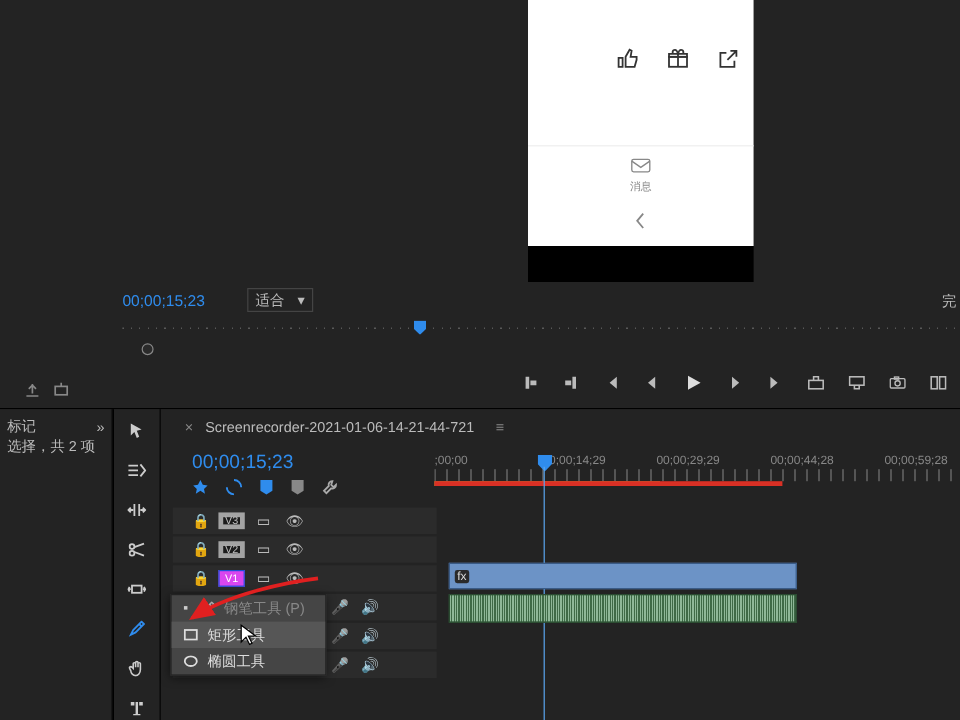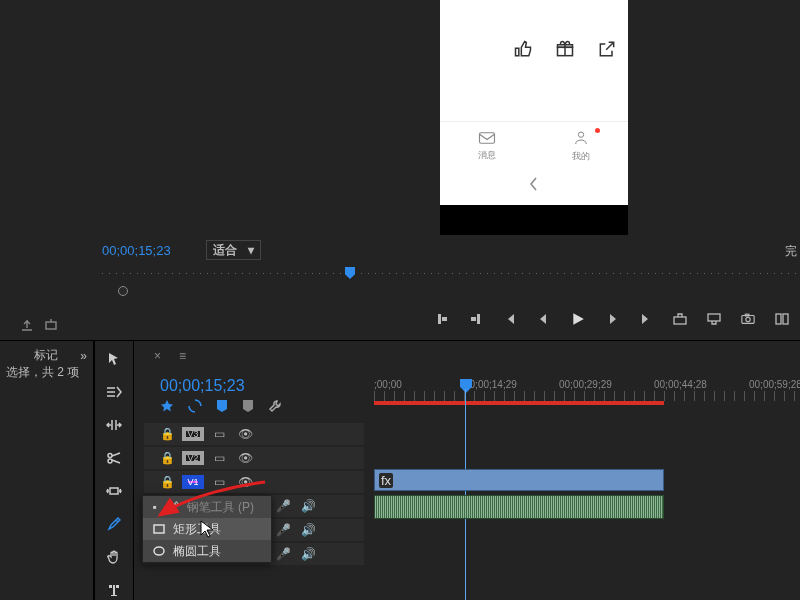--- a/index.html
+++ b/index.html
@@ -11,73 +11,73 @@
 .phone { position: absolute; left: 440px; top: 0; width: 188px; height: 235px; background: #000; }
 .phone-white { position: absolute; left: 0; top: 0; right: 0; bottom: 30px; background: #fff; }
 .icon-row { position: absolute; top: 38px; right: 10px; display: flex; gap: 20px; }
 .phone-ic { width: 22px; height: 22px; display: flex; align-items: center; justify-content: center; }
 .phone-tabs { position: absolute; bottom: 34px; left: 0; right: 0; height: 50px; border-top: 1px solid #eee; display: flex; }
 .phone-tab { flex: 1; display: flex; flex-direction: column; align-items: center; justify-content: center; gap: 4px; color: #888; font-size: 9px; position: relative; }
 .dot { width: 5px; height: 5px; background: #ff3b30; border-radius: 50%; position: absolute; top: 6px; right: 28px; }
 .phone-back { position: absolute; bottom: 10px; left: 0; right: 0; height: 22px; display: flex; align-items: center; justify-content: center; color: #888; }
 
 .timecode-small { position: absolute; left: 102px; top: 243px; color: #2f8ced; font-size: 13px; }
-.fit-dd { position: absolute; left: 206px; top: 240px; width: 55px; height: 20px; border: 1px solid #444; display: flex; align-items: center; justify-content: space-between; padding: 0 6px; color: #bbb; cursor: pointer; font-weight: bold; }
+.fit-dd { position: absolute; left: 206px; top: 240px; width: 55px; height: 20px; border: 1px solid #444; display: flex; align-items: center; justify-content: space-between; padding: 0 6px; color: #bbb; cursor: pointer; }
 .right-label { position: absolute; right: 3px; top: 243px; color: #bbb; }
 
 .ruler1 { position: absolute; left: 102px; top: 267px; right: 0; height: 20px; }
 .ruler1::before { content: ""; position: absolute; top: 6px; left: 0; right: 0; height: 1px; background: repeating-linear-gradient(90deg, #666 0 1px, transparent 1px 7px); }
 .playhead1 { position: absolute; top: 0; left: 243px; width: 10px; height: 12px; background: #2f8ced; clip-path: polygon(0 0, 100% 0, 100% 60%, 50% 100%, 0 60%); }
 .scrub-dot { position: absolute; left: 118px; top: 286px; width: 10px; height: 10px; border: 1px solid #888; border-radius: 50%; background: #2a2a2a; }
 
 .transport { position: absolute; top: 308px; left: 352px; right: 10px; height: 22px; display: flex; align-items: center; justify-content: flex-end; gap: 18px; color: #bbb; }
 .tbtn { width: 16px; height: 16px; display: flex; align-items: center; justify-content: center; cursor: pointer; }
 
 .bl-icons { position: absolute; left: 20px; top: 318px; display: flex; gap: 10px; color: #888; }
 
 
 .lower { position: absolute; top: 340px; left: 0; right: 0; bottom: 0; border-top: 1px solid #000; display: flex; }
 .markers-panel { width: 94px; background: #232323; border-right: 1px solid #000; padding: 6px; }
-.markers-head { display: flex; justify-content: space-between; align-items: center; color: #bbb; margin-left: 28px; }
+.markers-head { display: flex; justify-content: space-between; align-items: center; color: #bbb; }
 .markers-sel { color: #bbb; }
 
 .tool-col { width: 40px; background: #232323; border-right: 1px solid #000; border-left: 1px solid #000; padding-top: 8px; display: flex; flex-direction: column; align-items: center; gap: 12px; }
 .tool { width: 22px; height: 22px; display: flex; align-items: center; justify-content: center; color: #ccc; cursor: pointer; position: relative; }
 .tool.active { color: #2f8ced; }
 
 .timeline { flex: 1; background: #232323; position: relative; }
 .seq-tab { position: absolute; left: 20px; top: 8px; display: flex; align-items: center; gap: 10px; color: #bbb; }
 .seq-tab .x { color: #888; cursor: pointer; }
 .seq-menu { color: #888; margin-left: 8px; cursor: pointer; }
 .tc-big { position: absolute; left: 26px; top: 36px; color: #2f8ced; font-size: 16px; }
 .tl-icons { position: absolute; left: 26px; top: 58px; display: flex; gap: 14px; align-items: center; color: #bbb; }
 .tl-icons .blue { color: #2f8ced; }
 
-.ruler2 { position: absolute; left: 240px; right: 0; top: 38px; height: 30px; color: #888; font-size: 10px; }
+.ruler2 { position: absolute; left: 228px; right: 0; top: 38px; height: 30px; color: #888; font-size: 10px; }
 .ruler2 .ticks { position: absolute; top: 12px; left: 0; right: 0; height: 10px; background: repeating-linear-gradient(90deg, #555 0 1px, transparent 1px 10px); }
 .ruler2 .label { position: absolute; top: 0; }
 .yellow-bar { position: absolute; top: 22px; left: 0; right: 250px; height: 4px; background: #c6a92e; }
 .red-bar { position: absolute; top: 22px; left: 0; width: 290px; height: 4px; background: #d93025; }
 .ph2 { position: absolute; left: 86px; top: 0; width: 12px; height: 14px; background: #2f8ced; clip-path: polygon(0 0, 100% 0, 100% 55%, 50% 100%, 0 55%); }
 .ph2-line { position: absolute; left: 91px; top: 10px; width: 1px; bottom: -200px; background: #5aa6ef; }
 
 .tracks-head { position: absolute; left: 10px; top: 82px; width: 220px; }
 .trk { height: 22px; display: flex; align-items: center; gap: 10px; padding-left: 16px; margin-bottom: 2px; background: #2b2b2b; }
 .trk.audio { background: #2b2b2b; }
 .trk .lock { width: 12px; color: #999; }
 .trk .tag { width: 22px; height: 14px; background: #1c1c1c; color: #bbb; font-size: 9px; display: flex; align-items: center; justify-content: center; border: 4px solid #a3a3a3; }
-.trk .tag.sel { background: #d946ef; color: #fff; border: 6px solid #1d4ed8; }
+.trk .tag.sel { background: #d946ef; color: #fff; border: 1px solid #1d4ed8; }
 .trk .eye, .trk .box { width: 14px; color: #bbb; }
 .trk .ms { display: flex; gap: 4px; }
 .trk .chip { width: 12px; height: 12px; background: #1c1c1c; color: #bbb; font-size: 8px; display: flex; align-items: center; justify-content: center; border: 1px solid #111; }
 .trk .mic, .trk .spk { color: #bbb; }
 
 .clips { position: absolute; left: 240px; right: 0; top: 82px; }
 .clip-v { position: absolute; left: 0; width: 290px; top: 46px; height: 22px; background: #6c93c6; border: 1px solid #3a5b86; display: flex; align-items: center; gap: 4px; padding-left: 4px; font-size: 10px; color: #17324f; }
-.fx { background: #2a2a2a; color: #ddd; font-size: 13px; padding: 0 2px; border-radius: 2px; }
+.fx { background: #2a2a2a; color: #ddd; font-size: 10px; padding: 0 2px; border-radius: 2px; }
 .clip-a { position: absolute; left: 0; width: 290px; top: 72px; height: 24px; background: #3e6a46; border: 1px solid #2a4a30; overflow: hidden; }
 .wave { height: 100%; background: repeating-linear-gradient(90deg, rgba(180,220,190,0.8) 0 1px, transparent 1px 2px); opacity: .85; }
 
 
 .flyout { position: absolute; left: 142px; top: 495px; width: 130px; background: #454545; border: 1px solid #222; box-shadow: 0 2px 8px rgba(0,0,0,.6); z-index: 50; }
 .fly-item { height: 22px; display: flex; align-items: center; gap: 8px; padding: 0 10px; color: #ddd; cursor: pointer; }
 .fly-item.sel::before { content: "■"; font-size: 6px; color: #ccc; margin-right: 2px; }
 .fly-item.disabled { color: #888; }
 .fly-item.hover { background: #565656; }
 .cursor { position: absolute; left: 200px; top: 520px; z-index: 60; }
@@ -112,28 +112,20 @@
             </span>
         </div>
         <div class="phone-tabs">
           <div class="phone-tab">
             <svg width="18" height="14" viewBox="0 0 24 18" fill="none" stroke="#888" stroke-width="1.5">
                 <rect x="2" y="2" width="20" height="14" rx="2"></rect>
                 <path d="M2 4l10 7 10-7"></path>
               </svg>
             <span>消息</span>
           </div>
-          <div class="phone-tab">
-            <div class="dot"></div>
-            <svg width="16" height="16" viewBox="0 0 24 24" fill="none" stroke="#888" stroke-width="1.5">
-                <circle cx="12" cy="7" r="4"></circle>
-                <path d="M4 21c0-4 4-6 8-6s8 2 8 6"></path>
-              </svg>
-            <span>我的</span>
-          </div>
         </div>
         <div class="phone-back">
           <svg width="10" height="14" viewBox="0 0 10 14" fill="none" stroke="#888" stroke-width="1.5">
               <path d="M7 1 2 7l5 6"></path>
             </svg>
         </div>
       </div>
     </div>
 
     <div class="timecode-small">00;00;15;23</div>
@@ -277,20 +269,21 @@
       <div class="tool">
           <svg width="14" height="14" viewBox="0 0 14 14" fill="#ccc">
             <path d="M2 2h10v3H9V2H8v10h2v1H4v-1h2V2H5v3H2z"></path>
           </svg>
         </div>
     </div>
 
     <div class="timeline">
       <div class="seq-tab">
         <span class="x">×</span>
+        <span>Screenrecorder-2021-01-06-14-21-44-721</span>
         <span class="seq-menu">≡</span>
       </div>
       <div class="tc-big">00;00;15;23</div>
       <div class="tl-icons">
         <span class="blue">
             <svg width="14" height="14" viewBox="0 0 14 14" fill="#2f8ced">
               <path d="M7 1l2 4 4 .5-3 3 .8 4L7 10l-3.8 2.5L4 8.5 1 5.5 5 5z"></path>
             </svg>
           </span>
         <span class="blue">

